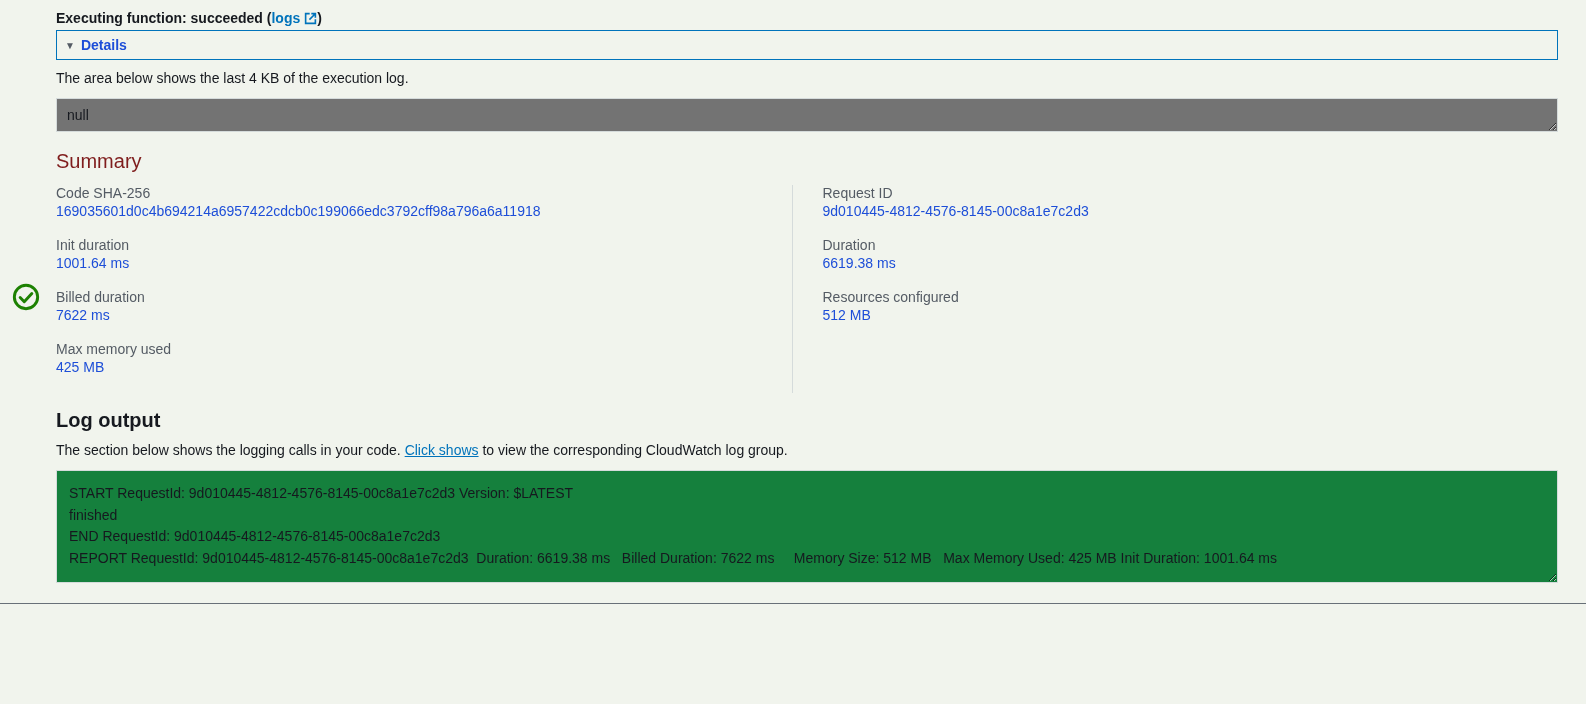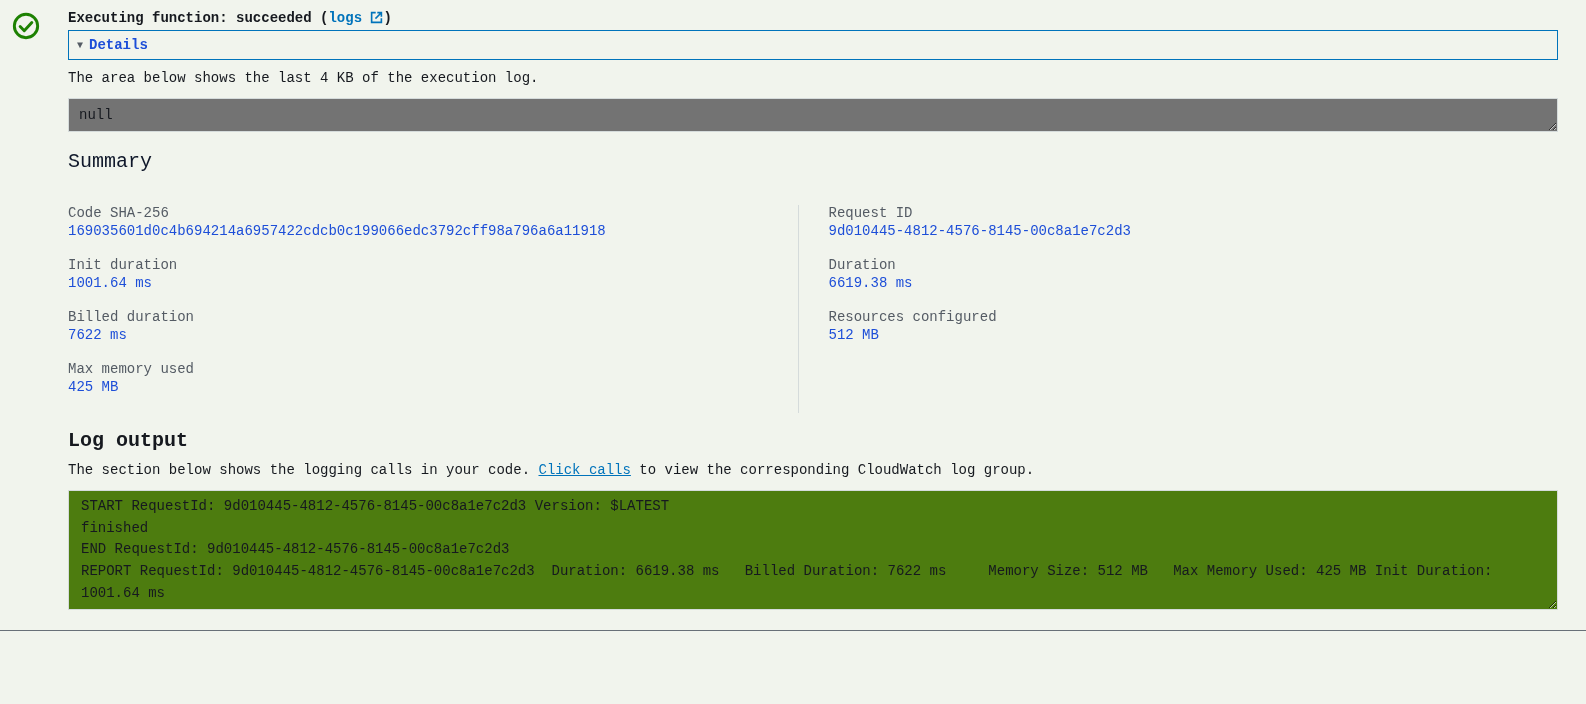--- a/index.html
+++ b/index.html
@@ -10,23 +10,22 @@
     background: #f1f4ed;
     font-size: 14px;
     color: #16191f;
   }
   .container {
     padding: 10px 28px 20px 12px;
     border-bottom: 1px solid #687078;
   }
   .header-row {
     display: flex;
-    align-items: flex-start;
-    gap: 28px;
-    font-family: Liberation Mono, monospace;
+    align-items: center;
+    gap: 16px;
   }
   .check-circle {
     width: 28px;
     height: 28px;
     flex-shrink: 0;
     margin-top: 2px;
   }
   .content {
     flex: 1;
     min-width: 0;
@@ -76,29 +75,28 @@
     overflow: auto;
     min-height: 34px;
   }
   .result-box::after {
     content: "";
   }
   h2.summary {
     font-size: 20px;
     font-weight: 400;
     margin: 18px 0 12px 0;
-    color: #0f172a;
+    color: #7f1d1d;
   }
   .grid {
     display: flex;
   }
   .col {
     flex: 1;
     padding-right: 30px;
-    margin-top: 20px;
   }
   .col.left {
     border-right: 1px solid #d5dbdb;
   }
   .col.right {
     padding-left: 30px;
   }
   .kv {
     margin-bottom: 18px;
   }
@@ -115,23 +113,23 @@
     margin: 16px 0 10px 0;
   }
   .log-hint {
     margin-bottom: 12px;
   }
   .log-hint a {
     color: #0073bb;
     text-decoration: underline;
   }
   .log-box {
-    background: #4d7c0f;
+    background: #15803d;
     border: 1px solid #d5dbdb;
-    padding: 5px 12px;
+    padding: 12px 12px;
     white-space: pre-wrap;
     font-family: inherit;
     line-height: 1.55;
     min-height: 110px;
     resize: both;
     overflow: auto;
   }
 </style>
 </head>
 <body>
@@ -193,21 +191,21 @@
           <div class="kv">
             <div class="k">Resources configured</div>
             <div class="v">512 MB</div>
           </div>
         </div>
       </div>
 
       <div class="log-header">Log output</div>
 
       <div class="log-hint">
-        <span>The section below shows the logging calls in your code. </span><a href="#">Click calls</a><span> to view the corresponding CloudWatch log group.</span>
+        <span>The section below shows the logging calls in your code. </span><a href="#">Click shows</a><span> to view the corresponding CloudWatch log group.</span>
       </div>
 
       <div class="log-box">START RequestId: 9d010445-4812-4576-8145-00c8a1e7c2d3 Version: $LATEST
 finished
 END RequestId: 9d010445-4812-4576-8145-00c8a1e7c2d3
 REPORT RequestId: 9d010445-4812-4576-8145-00c8a1e7c2d3  Duration: 6619.38 ms   Billed Duration: 7622 ms     Memory Size: 512 MB   Max Memory Used: 425 MB Init Duration: 1001.64 ms</div>
     </div>
   </div>
 </div>
 

